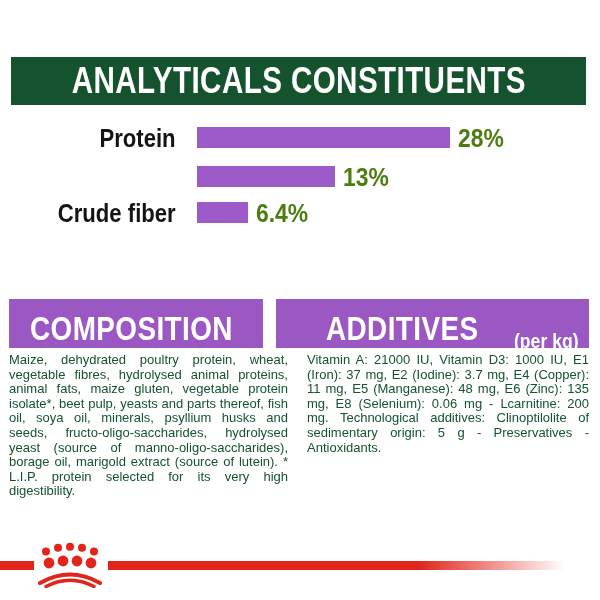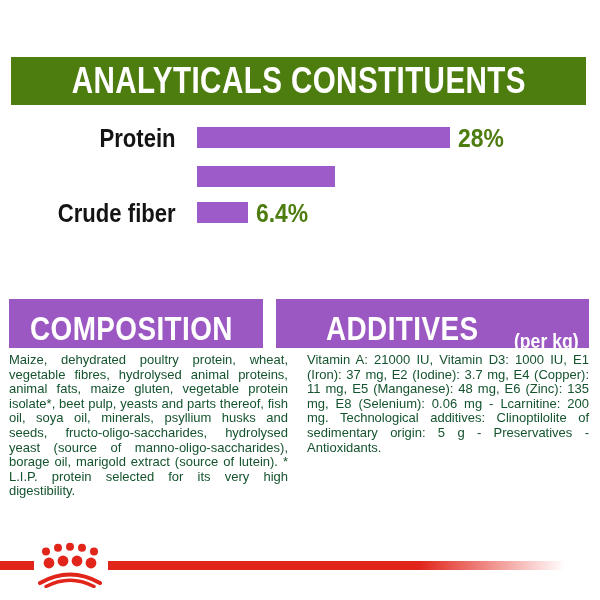--- a/index.html
+++ b/index.html
@@ -59,32 +59,33 @@
     position:absolute;left:108px;top:561px;width:457px;height:9px;
     background:linear-gradient(to right,#E1251B 0%,#E1251B 68%,rgba(225,37,27,0) 100%);
   }
   .crown{position:absolute;left:37px;top:542px;width:66px;height:46px;}
 </style>
 </head>
 <body>
 
 <div class="stage">
 
-  <div class="header-bar" style="background: #4d7c0f;">
+  <div class="header-bar" style="background: #14532d;">
     <span class="t">ANALYTICALS CONSTITUENTS</span>
   </div>
 
   <div>
     <div class="crow" style="top:124px">
       <div class="clabel"><span>Protein</span></div>
       <div class="cbar" style="background: rgb(157, 91, 201); width: 253px;"></div>
       <div class="cval" style="left: 458px;"><span>28%</span></div>
     </div>
     <div class="crow" style="top:163px">
       <div class="cbar" style="background: rgb(157, 91, 201); width: 138px;"></div>
+      <div class="cval" style="left: 343px;"><span>13%</span></div>
     </div>
     <div class="crow" style="top:199px">
       <div class="clabel"><span>Crude fiber</span></div>
       <div class="cbar" style="background: rgb(157, 91, 201); width: 51px;"></div>
       <div class="cval" style="left: 256px;"><span>6.4%</span></div>
     </div>
   </div>
 
   <div class="sec comp" style="background: rgb(155, 88, 194);">
     <span class="t">COMPOSITION</span>

